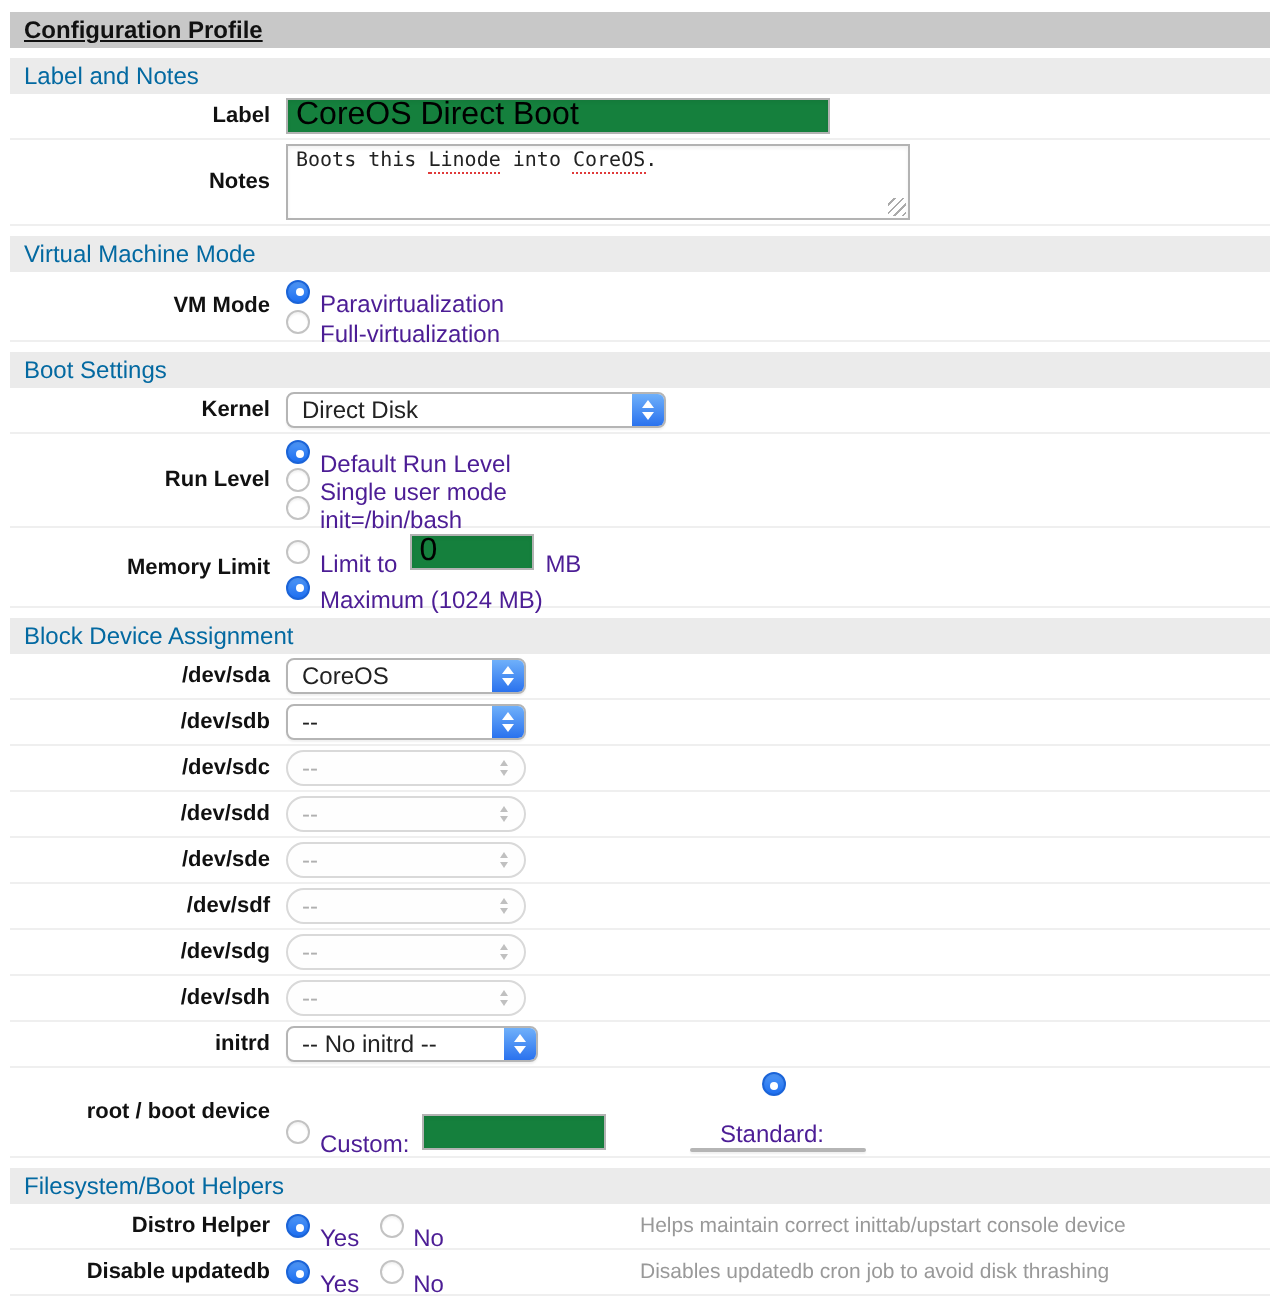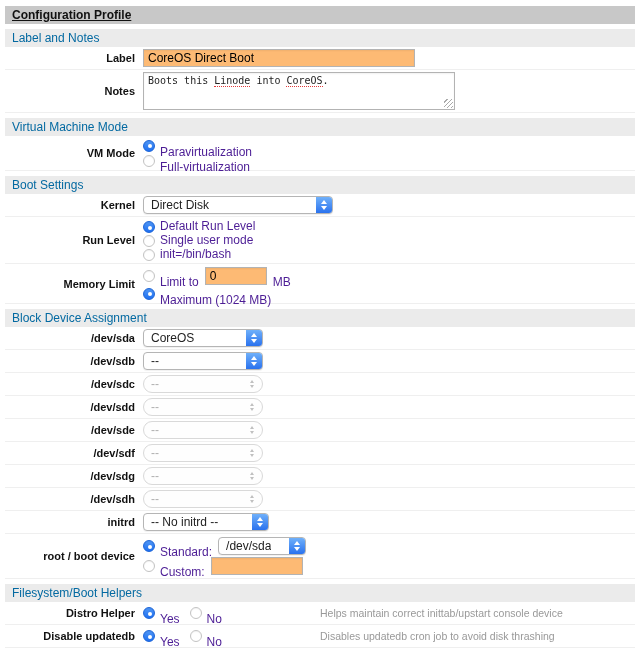--- a/index.html
+++ b/index.html
@@ -35,32 +35,32 @@
             display:flex; flex-direction:column; align-items:center; justify-content:center; gap:2px; }
   .tri-up   { width:0; height:0; border-left:3px solid transparent; border-right:3px solid transparent; border-bottom:4px solid #fff; }
   .tri-down { width:0; height:0; border-left:3px solid transparent; border-right:3px solid transparent; border-top:4px solid #fff; }
   .select.disabled { border-color:#d9d9d9; border-radius:9px; box-shadow:none; background:#fefefe; }
   .select.disabled .val { color:#b0b0b0; }
   .select.disabled .spin { background:transparent; width:14px; margin-right:3px; }
   .select.disabled .tri-up { border-bottom-color:#c0c0c0; border-left-width:2.5px; border-right-width:2.5px; border-bottom-width:3.5px; }
   .select.disabled .tri-down { border-top-color:#c0c0c0; border-left-width:2.5px; border-right-width:2.5px; border-top-width:3.5px; }
 
   
-  .tinput { height:18px; border:1px solid #b3b3b3; background:#fdba74; font-family:"Liberation Sans",sans-serif;
-            font-size:12px; padding:0 4px; box-shadow: inset 0 1px 2px rgba(0,0,0,.06); }
+  .tinput { height:18px; border:1px solid #b3b3b3; background:#15803d; font-family:"Liberation Sans",sans-serif;
+            font-size:16px; padding:0 4px; box-shadow: inset 0 1px 2px rgba(0,0,0,.06); }
 
   
   .textarea { width:312px; height:38px; border:1px solid #b3b3b3; background:#fff; position:relative;
               font-family:"DejaVu Sans Mono", monospace; font-size:10px; padding:2px 4px; line-height:12px;
               box-shadow: inset 0 1px 2px rgba(0,0,0,.06); }
   .miss { border-bottom:1px dotted #e03a3a; }
   .grip { position:absolute; right:1px; bottom:1px; width:9px; height:9px;
           background:repeating-linear-gradient(135deg, transparent 0 2px, #aaa 2px 3px); }
   .stack2 .ctl-line { height:15px; }
-  .stack3 .ctl-line { height:14px;align-items:flex-end; }
+  .stack3 .ctl-line { height:14px; }
   .mr6 { margin-right:6px; }
 </style>
 </head>
 <body>
 
 <div class="container">
 
   <div class="main-header">Configuration Profile</div>
 
   <div class="section-bar">Label and Notes</div>
@@ -259,21 +259,21 @@
             <i class="tri-up"></i>
             <i class="tri-down"></i>
           </span>
       </span>
     </div>
   </div>
 
   <div class="row stack2">
     <div class="lbl">root / boot device</div>
     <div class="ctl grow">
-      <div class="ctl-line" style="height:20px;">
+      <div class="ctl-line" style="height:20px;flex-direction:column;">
         <span class="radio checked"></span>
         <span class="opt-text mr6">Standard:</span>
         <span class="select" style="width:88px;">
           <span class="val">/dev/sda</span>
           <span class="spin">
               <i class="tri-up"></i>
               <i class="tri-down"></i>
             </span>
         </span>
       </div>

